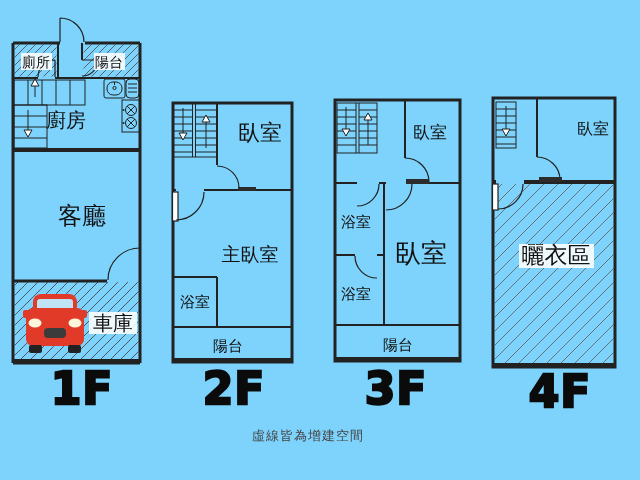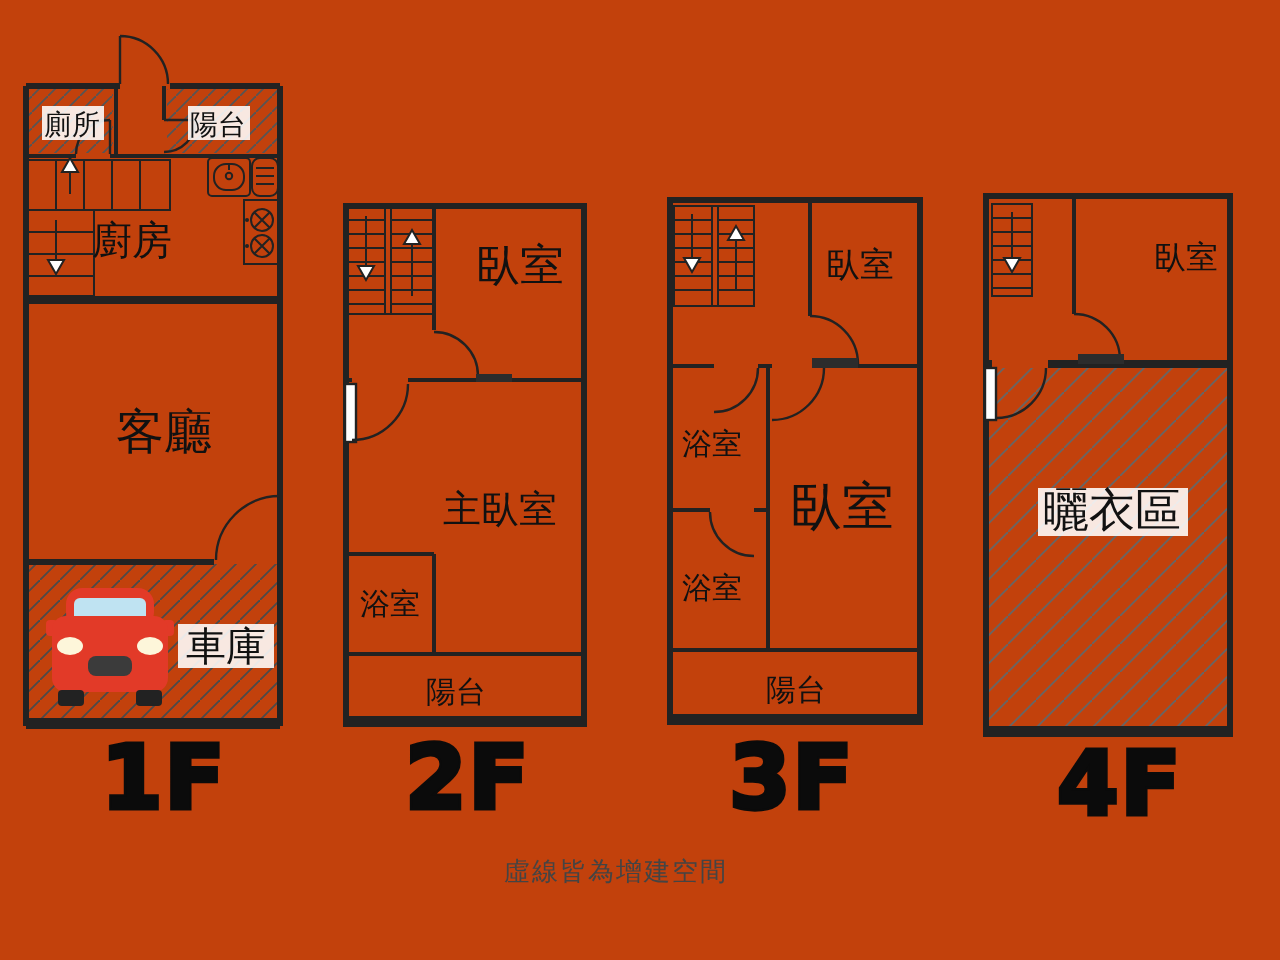--- a/index.html
+++ b/index.html
@@ -1,16 +1,16 @@
 <!DOCTYPE html>
 <html><head>
 <meta charset="utf-8">
 <style>
   html,body{margin:0;padding:0;background:#fff;}
-  #stage{position:relative;width:640px;height:480px;background:#c2410c;overflow:hidden;
+  #stage{position:relative;width:640px;height:480px;background:#7dd3fc;overflow:hidden;
          font-family:"DejaVu Sans","Liberation Sans",sans-serif;}
   svg{position:absolute;left:0;top:0;}
   .wall{stroke:#222;fill:none;stroke-linecap:butt;}
   .w3{stroke-width:3;} .w2{stroke-width:2;} .w4{stroke-width:4;} .w5{stroke-width:5;}
   .thin{stroke:#222;stroke-width:1;fill:none;}
   .door{stroke:#222;stroke-width:1.2;fill:none;}
   .leaf{fill:#fff;stroke:#222;stroke-width:1.2;}
   .sill{fill:#2c2c2c;stroke:none;}
   .arrow{fill:#fff;stroke:#222;stroke-width:1;}
   .roomtxt{fill:#111;text-anchor:middle;}

